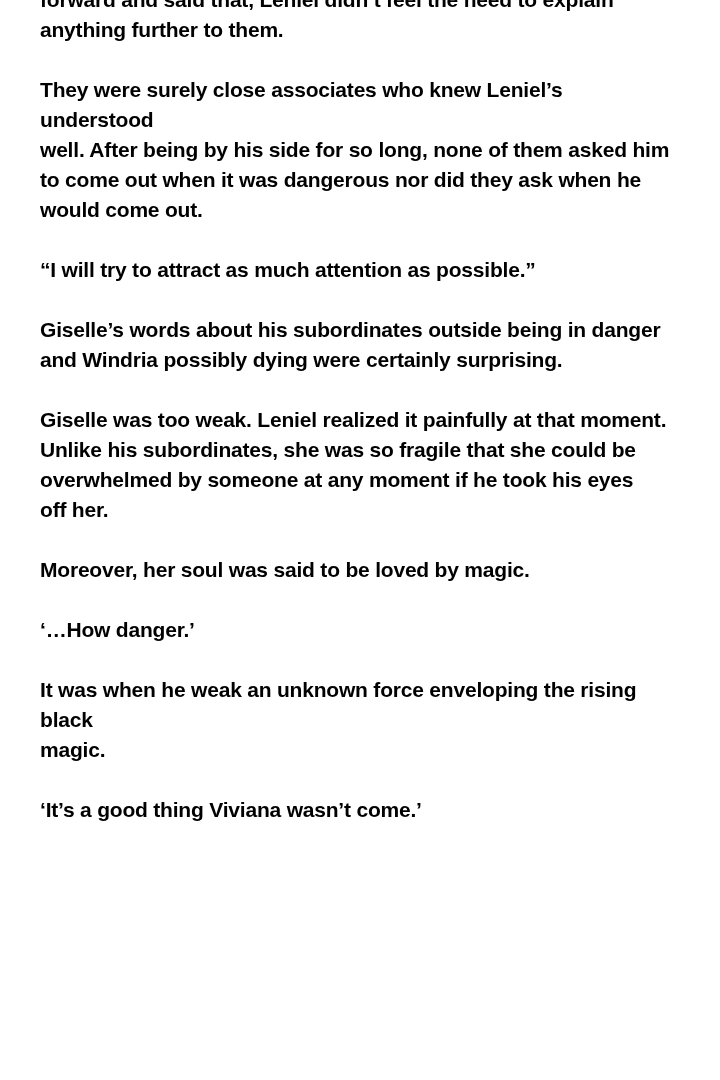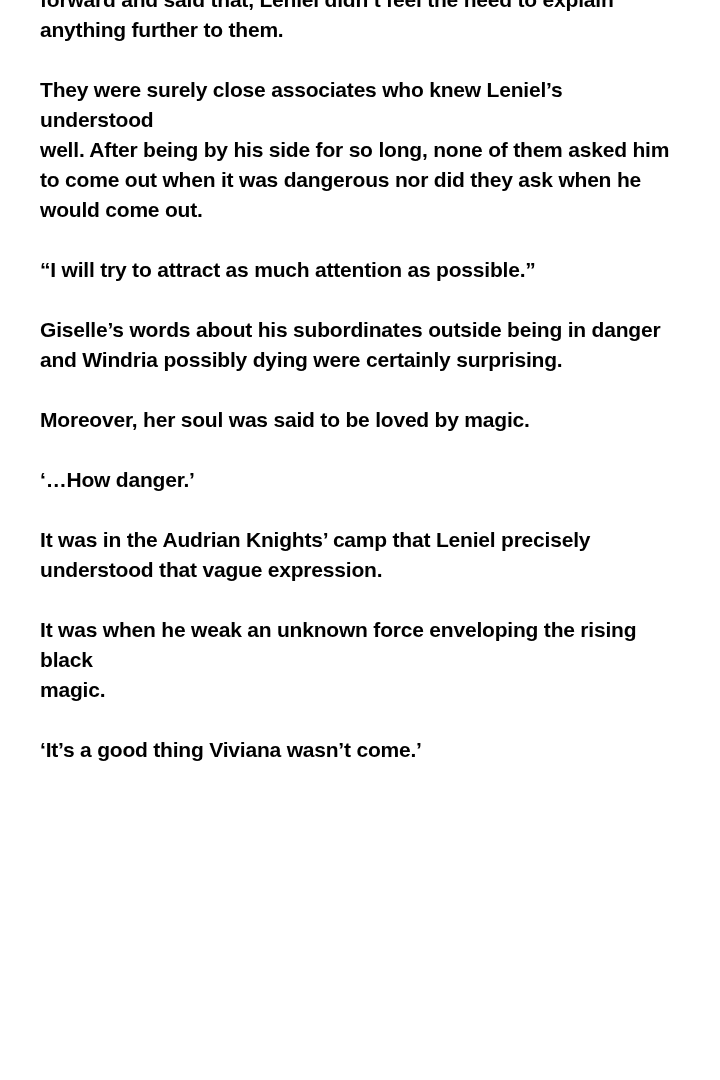--- a/index.html
+++ b/index.html
@@ -36,20 +36,22 @@
 <main class="reader">
   <p class="para">forward and said that, Leniel didn’t feel the need to explain
 anything further to them.</p>
   <p class="para">They were surely close associates who knew Leniel’s understood
 well. After being by his side for so long, none of them asked him
 to come out when it was dangerous nor did they ask when he
 would come out.</p>
   <p class="para">“I will try to attract as much attention as possible.”</p>
   <p class="para">Giselle’s words about his subordinates outside being in danger
 and Windria possibly dying were certainly surprising.</p>
+  <p class="para">Giselle was too weak. Leniel realized it painfully at that moment.
+Unlike his subordinates, she was so fragile that she could be
+overwhelmed by someone at any moment if he took his eyes
+off her.</p>
   <p class="para">Moreover, her soul was said to be loved by magic.</p>
   <p class="para">‘…How danger.’</p>
-  <p class="para">It was in the Audrian Knights’ camp that Leniel precisely
-understood that vague expression.</p>
   <p class="para">It was when he weak an unknown force enveloping the rising black
 magic.</p>
   <p class="para">‘It’s a good thing Viviana wasn’t come.’</p>
 </main>
 
 </body></html>

